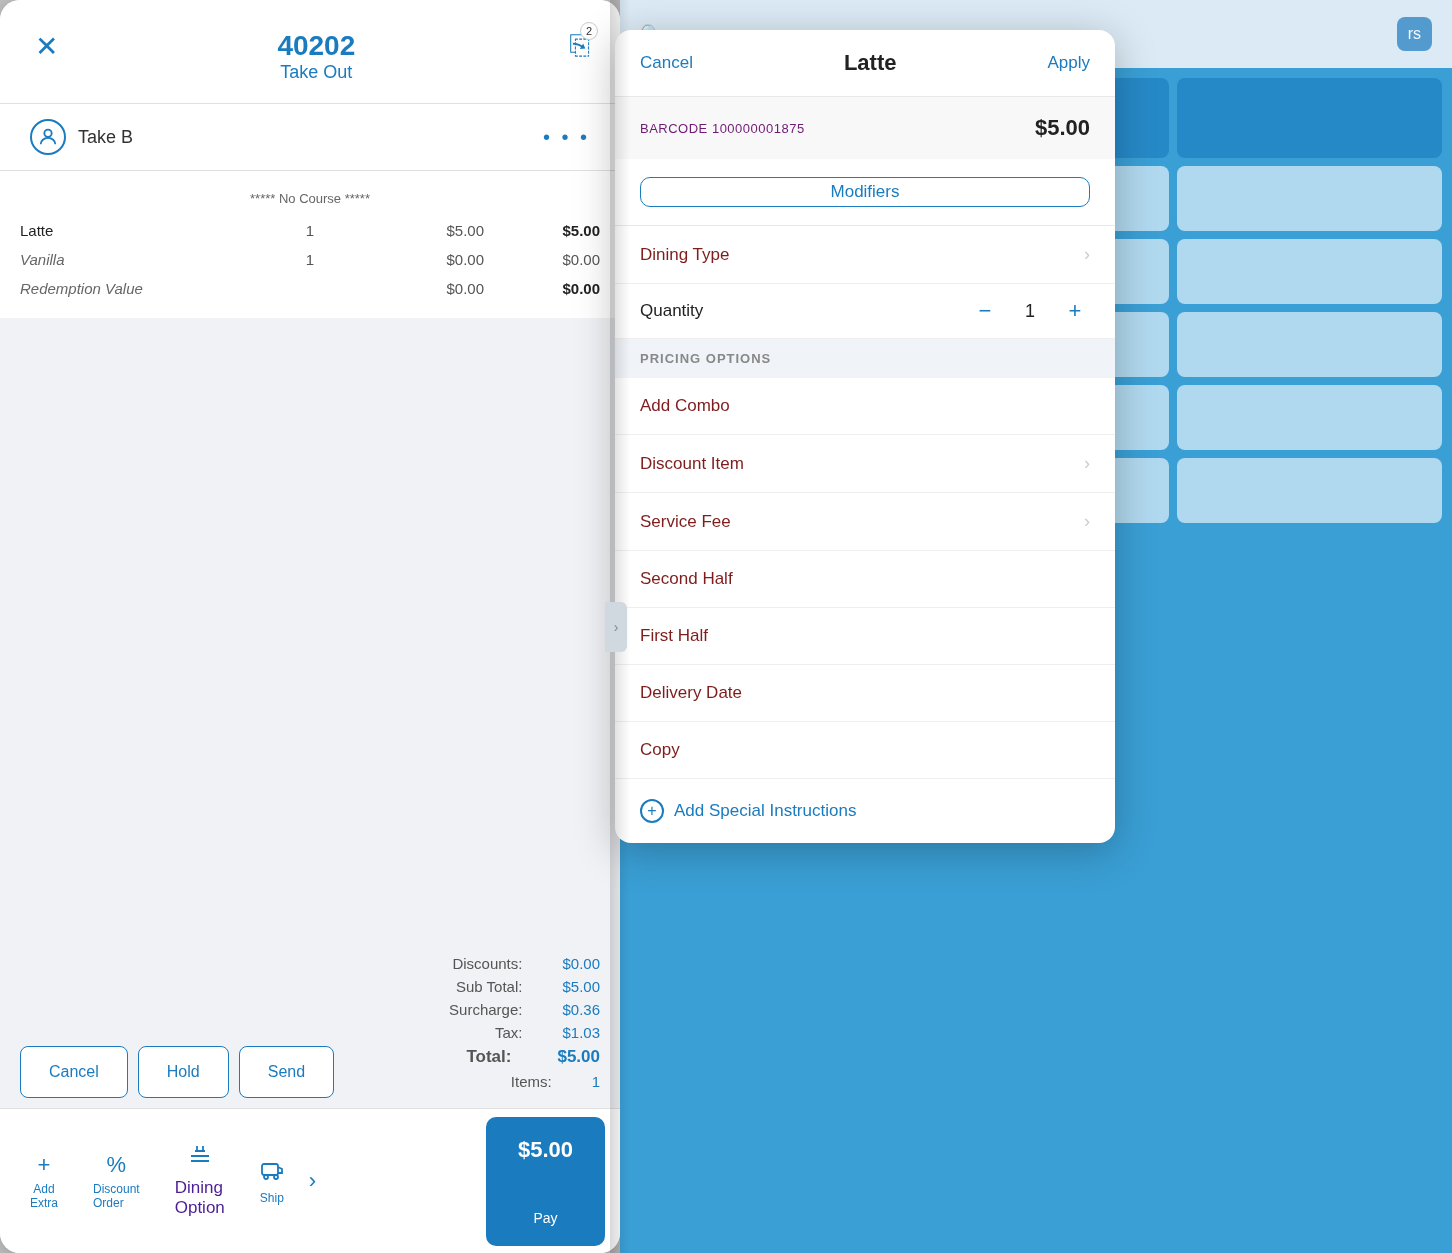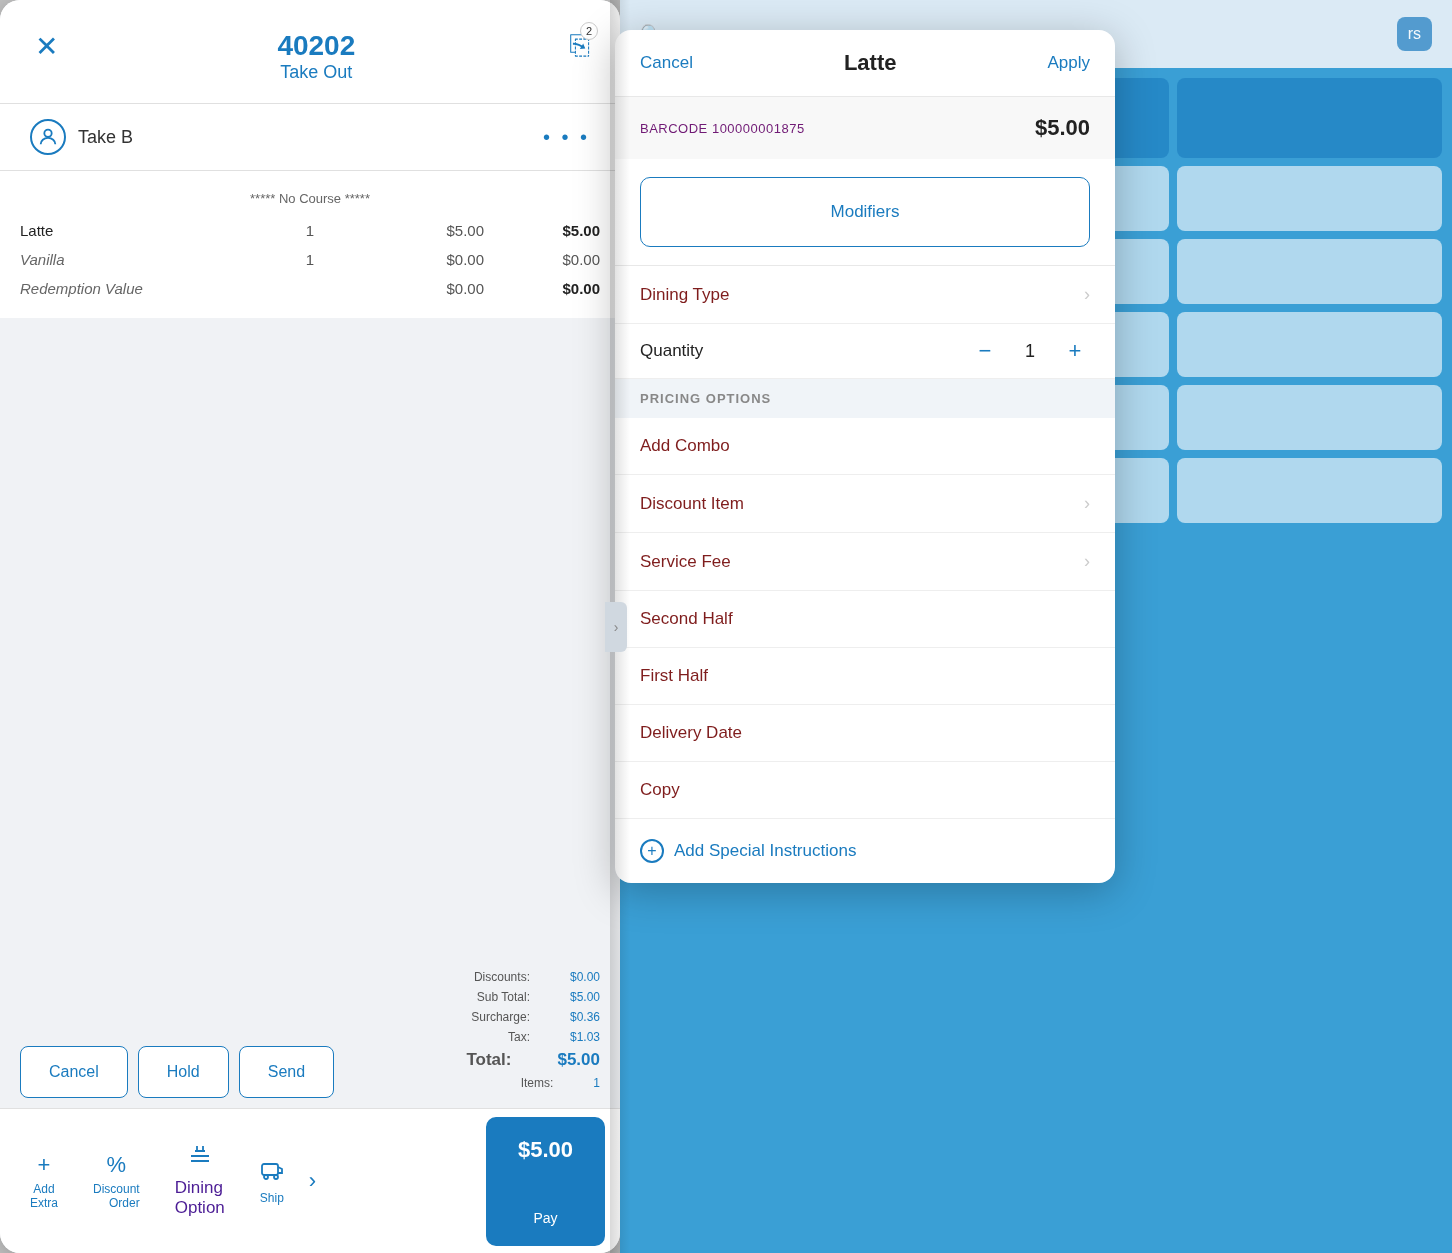--- a/index.html
+++ b/index.html
@@ -142,21 +142,21 @@
     .totals-area {
       position: absolute;
       bottom: 160px;
       right: 20px;
       text-align: right;
     }
     .totals-row {
       display: flex;
       justify-content: flex-end;
       gap: 40px;
-      font-size: 12px;
+      font-size: 15px;
       color: #1a7bbf;
       padding: 3px 0;
     }
     .totals-row .label { color: #555; }
     .totals-row.total-row { font-size: 17px; font-weight: 600; color: #1a7bbf; gap: 46px; }
 
     
     .action-btns {
       position: absolute;
       bottom: 155px;
@@ -278,21 +278,21 @@
     
     .modifiers-btn-wrap {
       padding: 18px 25px;
       border-bottom: 1px solid #e8e8e8;
     }
     .modifiers-btn {
       width: 100%;
       border: 1.5px solid #1a7bbf;
       background: white;
       color: #1a7bbf;
-      padding: 24px;
+      padding: 4px;
       border-radius: 10px;
       font-size: 17px;
       cursor: pointer;
     }
 
     
     .menu-row {
       display: flex;
       align-items: center;
       justify-content: space-between;
@@ -460,21 +460,21 @@
     <button class="action-btn">Send</button>
   </div>
 
   <div class="bottom-toolbar">
     <div class="toolbar-item">
       <span class="toolbar-icon">+</span>
       <span style="font-size:12px;text-align:center;">Add<br>Extra</span>
     </div>
     <div class="toolbar-item">
       <span class="toolbar-icon">%</span>
-      <span style="font-size:12px;text-align:right;">Discount<br>Order</span>
+      <span style="font-size:12px;text-align:left;">Discount<br>Order</span>
     </div>
     <div class="toolbar-item">
       <span class="toolbar-icon">
         <svg width="24" height="24" viewBox="0 0 24 24" fill="none" stroke="#1a7bbf" stroke-width="1.8">
           <path d="M3 12h18M3 17h18M7 7h10M9 2v5M15 2v5"></path>
           <circle cx="12" cy="12" r="0"></circle>
         </svg>
       </span>
       <span style="font-size:17px;text-align:left;color:#4c1d95;">Dining<br>Option</span>
     </div>

